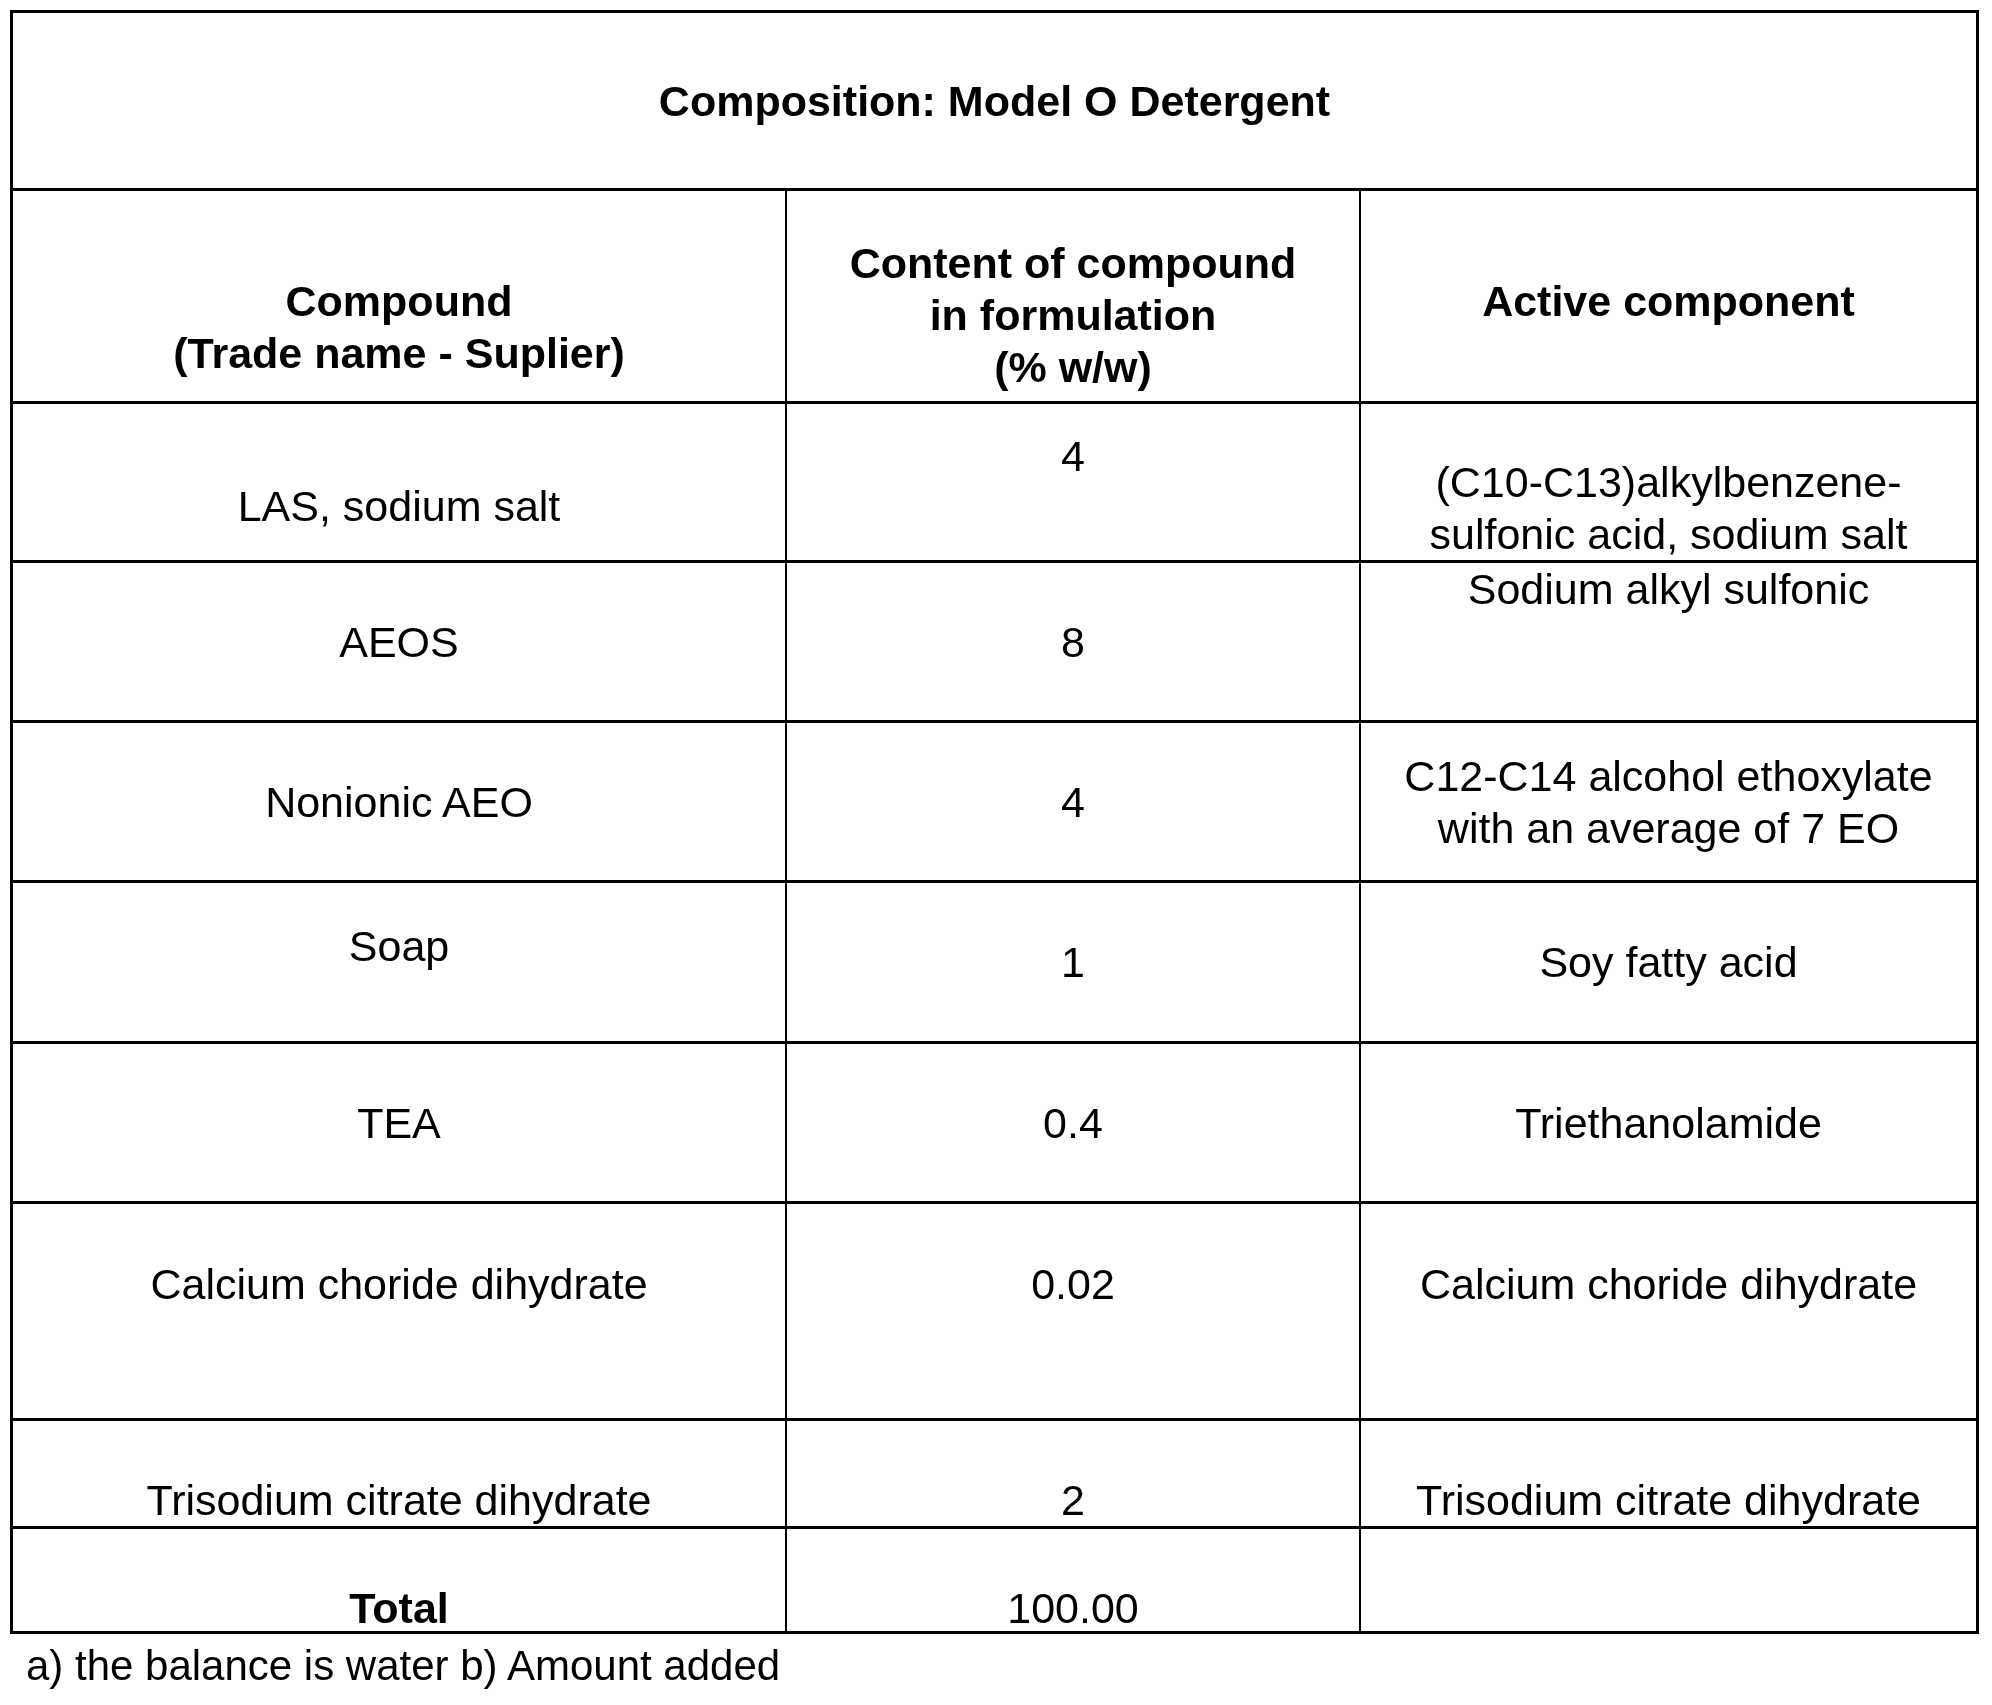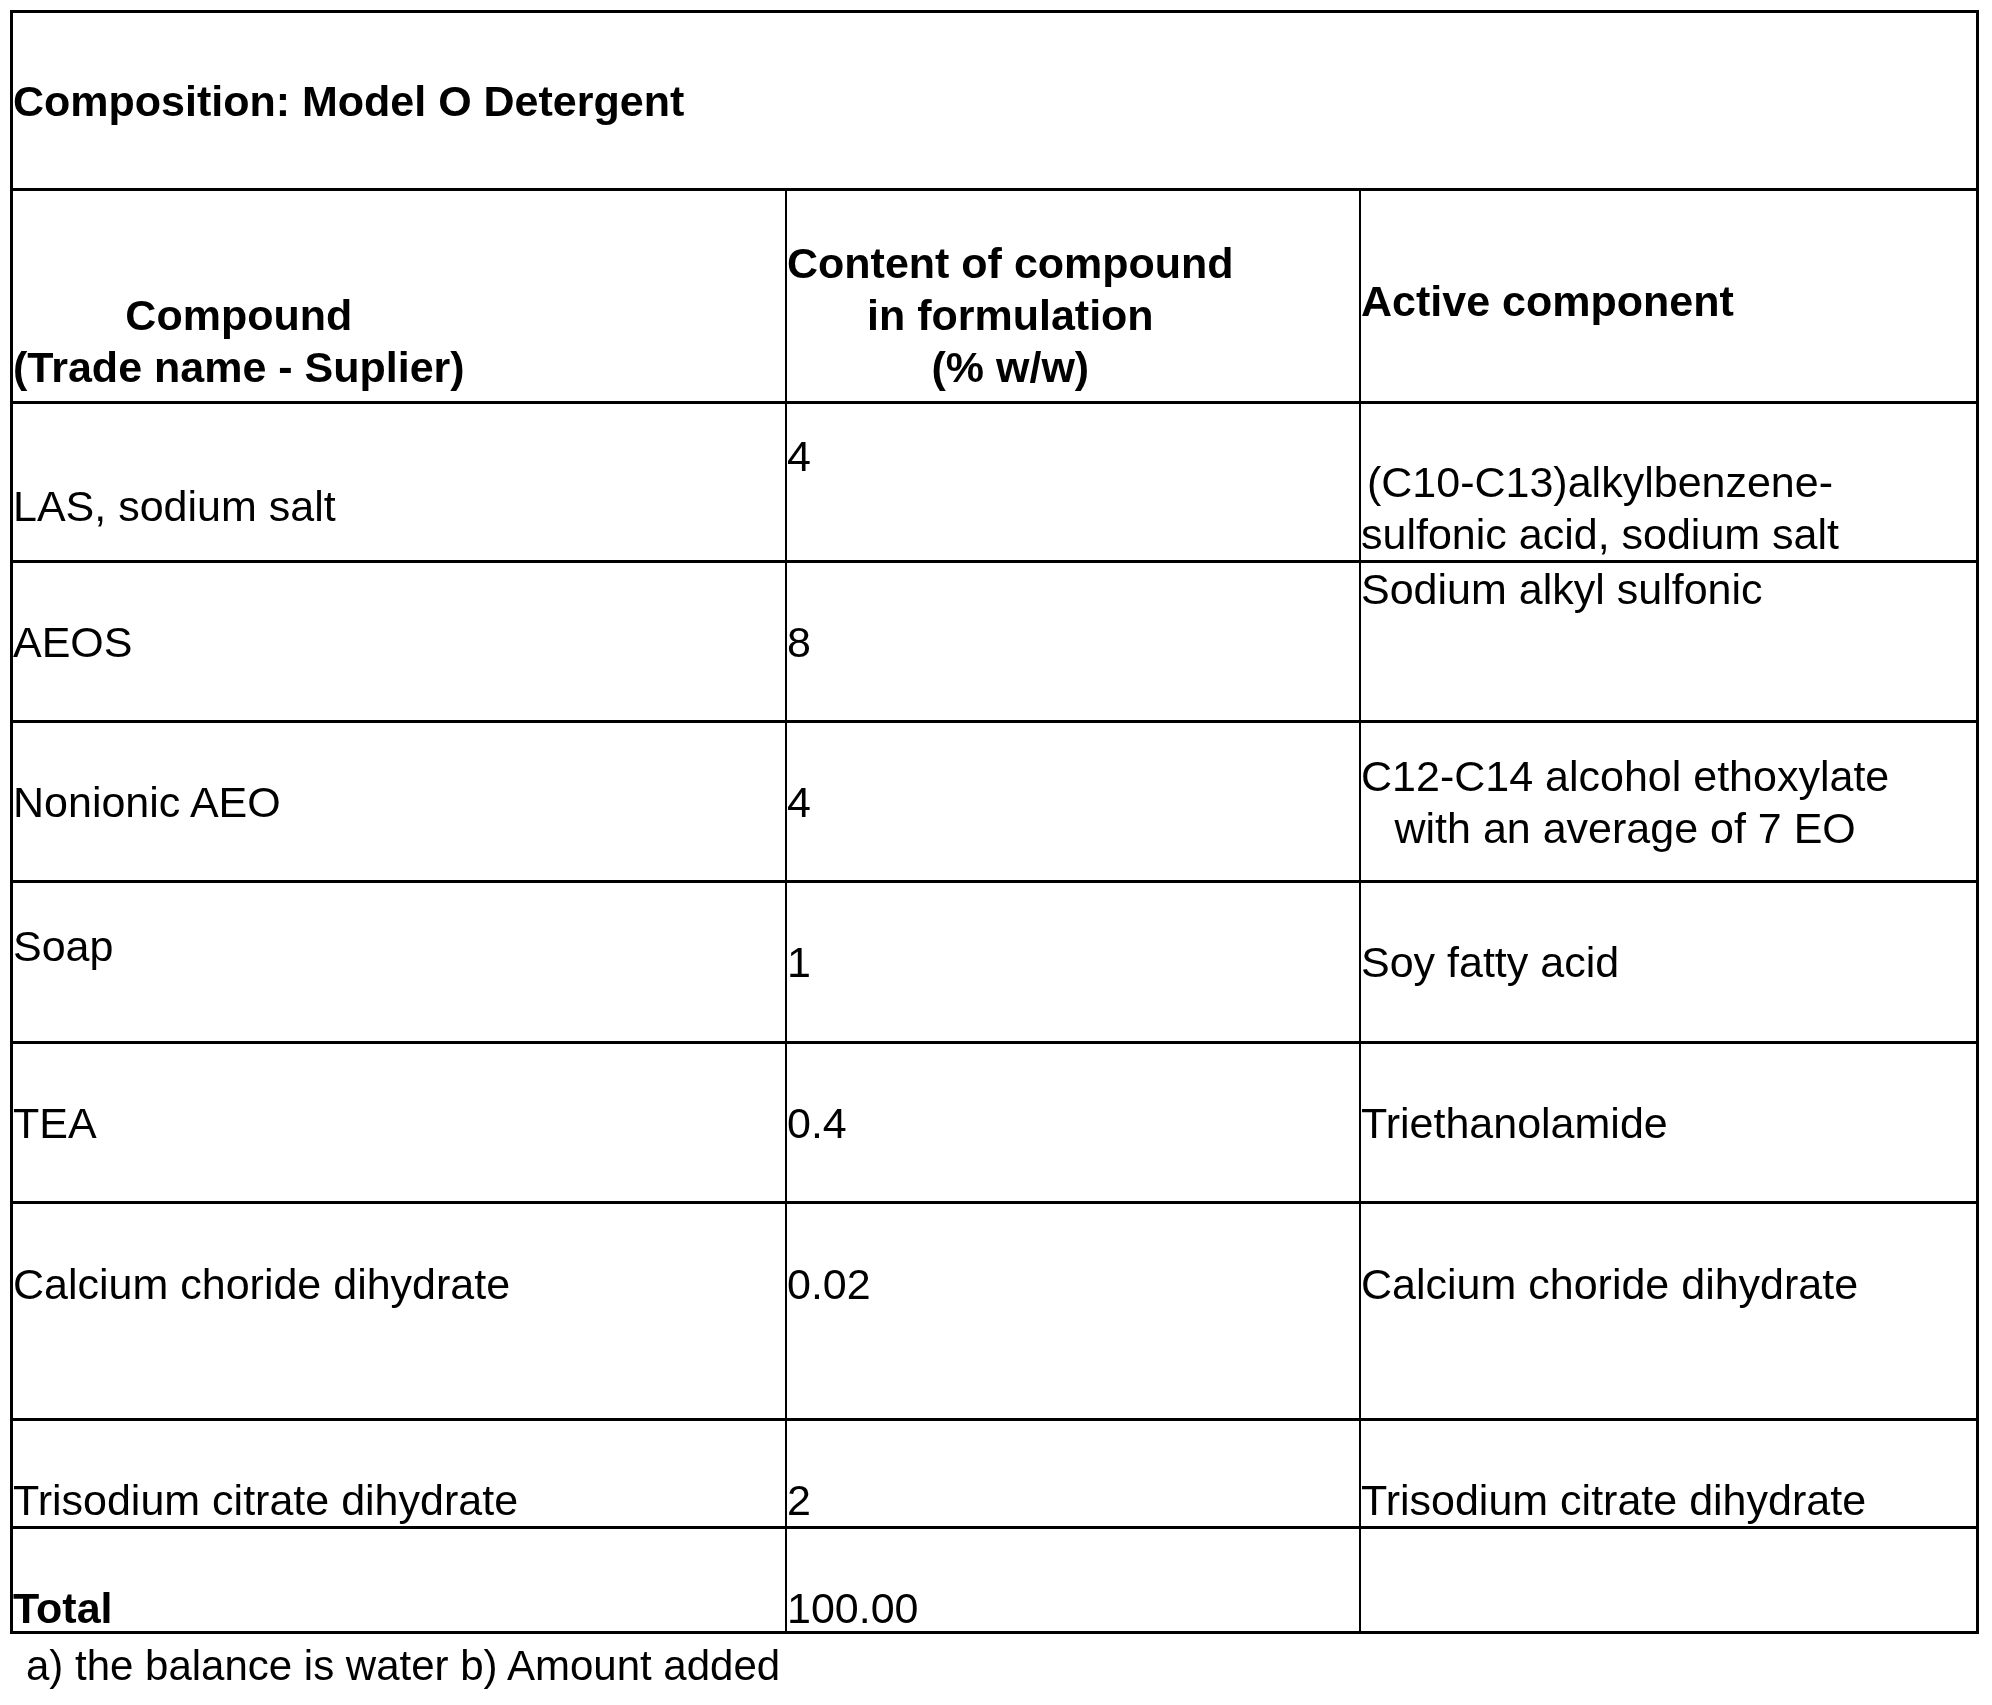--- a/index.html
+++ b/index.html
@@ -1,20 +1,20 @@
 <!DOCTYPE html>
 <html><head>
 <meta charset="utf-8">
 <style>
   html,body{margin:0;padding:0;background:#fff;}
   body{width:1992px;height:1705px;position:relative;overflow:hidden;font-family:"Liberation Sans",sans-serif;color:#000;}
   .tbl{position:absolute;left:10px;top:10px;width:1969px;height:1624px;border:3px solid #000;box-sizing:border-box;}
   .hl{position:absolute;left:0;right:0;height:0;border-top:3px solid #000;}
   .vl{position:absolute;width:0;border-left:2px solid #000;}
-  .cell{position:absolute;display:flex;text-align:center;font-size:43px;line-height:52px;box-sizing:border-box;}
+  .cell{position:absolute;display:flex;justify-content:center;text-align:center;font-size:43px;line-height:52px;box-sizing:border-box;}
   .b{font-weight:bold;}
   .footnote{position:absolute;left:12px;top:1640px;font-size:42px;line-height:52px;margin-left:14px;}
 </style>
 </head>
 <body>
 
 <div class="tbl">
 
   <div class="hl" style="top:175px"></div>
   <div class="hl" style="top:388px"></div>
@@ -26,21 +26,21 @@
   <div class="hl" style="top:1405px"></div>
   <div class="hl" style="top:1513px"></div>
 
   <div class="vl" style="left:772px;top:177px;bottom:0"></div>
   <div class="vl" style="left:1346px;top:177px;bottom:0"></div>
 
   <div class="cell b" style="left:0;right:0;top:0;height:175px;align-items:center">
     <span>Composition: Model O Detergent</span>
   </div>
 
-  <div class="cell b" style="left:0;width:772px;top:178px;height:210px;align-items:flex-end;padding-bottom:8px">
+  <div class="cell b" style="left:0;width:772px;top:178px;height:210px;align-items:flex-end;padding-bottom:22px">
     <div>
         <div>Compound</div>
         <div>(Trade name - Suplier)</div>
       </div>
   </div>
   <div class="cell b" style="left:774px;width:572px;top:178px;height:210px;align-items:flex-end;padding-bottom:8px">
     <div>
         <div>Content of compound</div>
         <div>in formulation</div>
         <div>(% w/w)</div>

